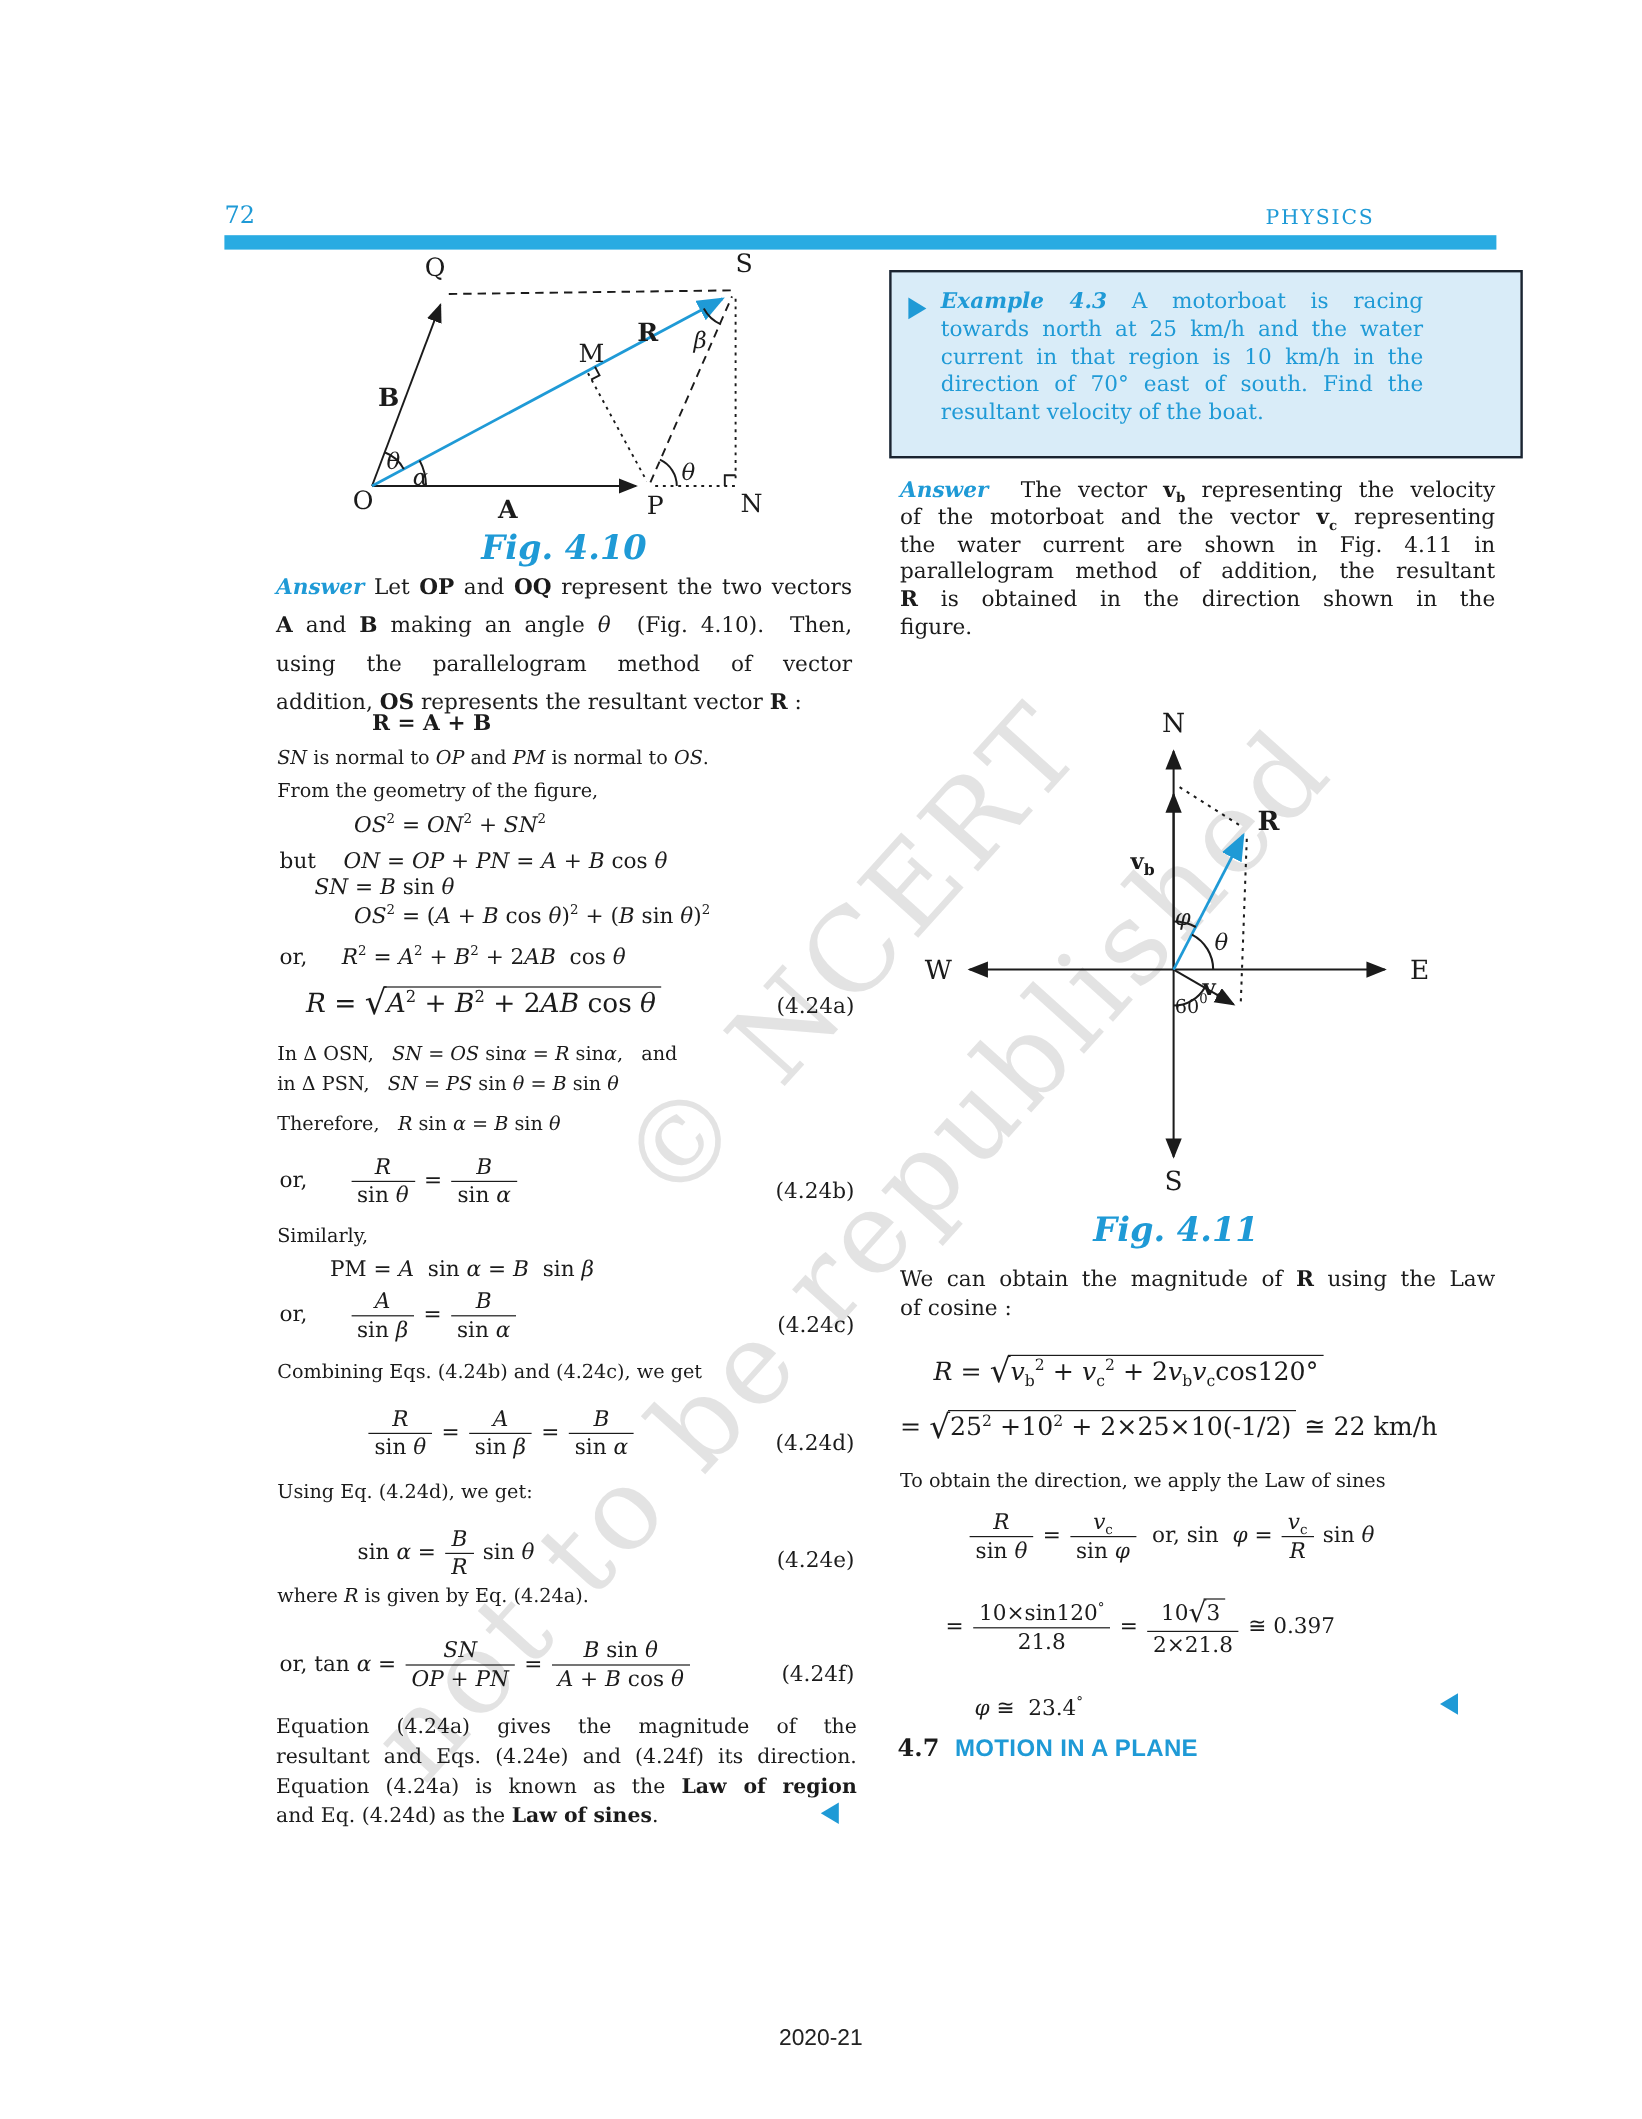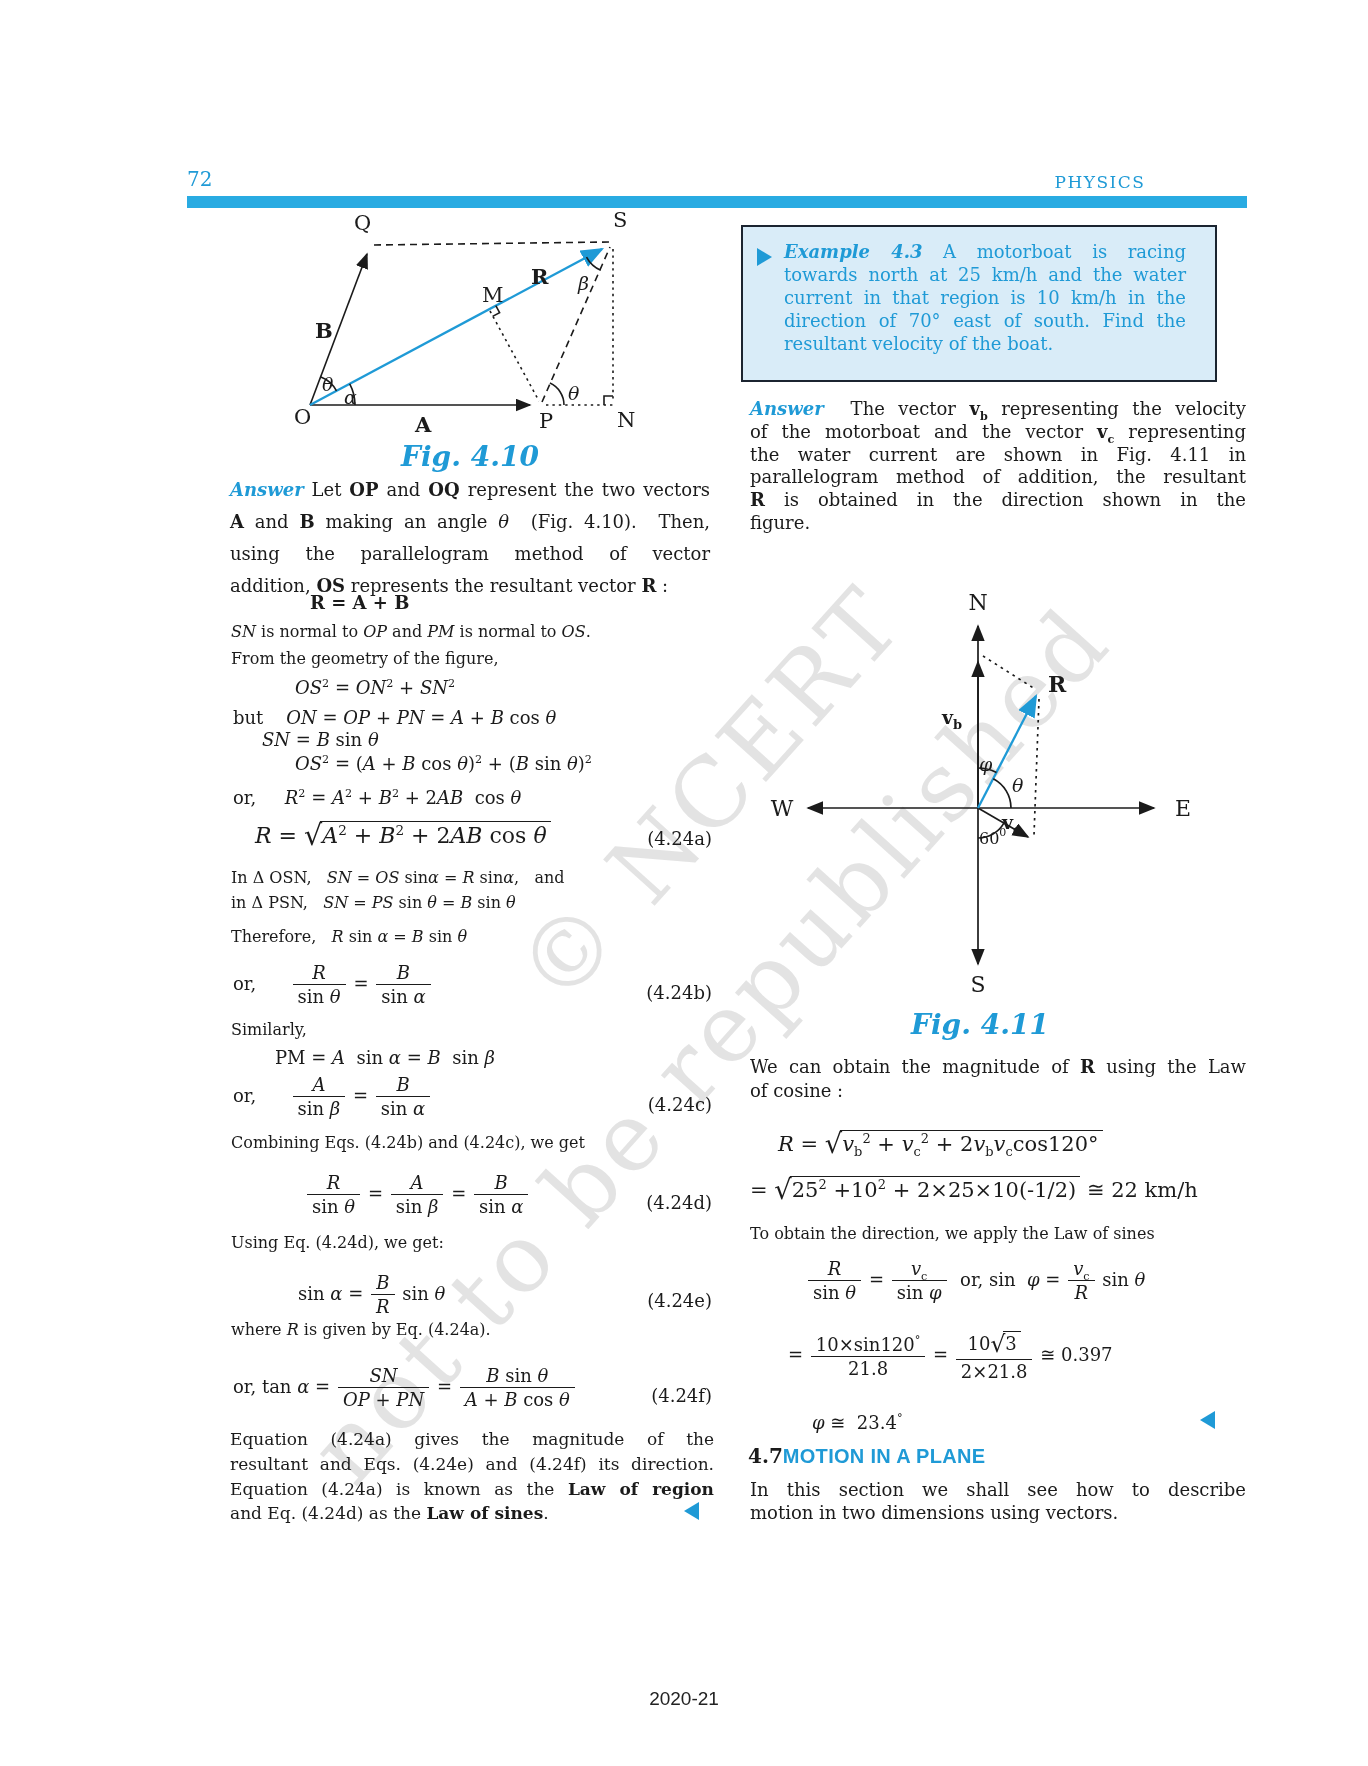--- a/index.html
+++ b/index.html
@@ -40,34 +40,34 @@
   .ab{color:var(--accent);}
   .sup{vertical-align:super;font-size:.62em;line-height:0;}
   .sub{vertical-align:sub;font-size:.62em;line-height:0;}
   .frac{display:inline-block;vertical-align:middle;text-align:center;margin:0 2px;}
   .frac .num{display:block;padding:0 5px 1px;border-bottom:1.6px solid var(--ink);}
   .frac .den{display:block;padding:1px 5px 0;}
   .sqrt{display:inline-block;white-space:nowrap;}
   .rad{font-size:1.3em;vertical-align:-2px;}
   .vinc{border-top:1.7px solid var(--ink);padding:1px 4px 0 2px;display:inline-block;margin-left:-2px;}
   
-  #exbox{position:absolute;left:741px;top:225px;width:476px;height:157px;background:var(--boxbg);
+  #exbox{position:absolute;left:741px;top:225px;width:528px;height:157px;background:var(--boxbg);
          border:2px solid var(--boxbd);box-sizing:border-box;z-index:2;}
   #exbox .para{position:absolute;left:41px;top:13px;width:402px;line-height:23px;color:var(--accent);}
   .tri-r{width:0;height:0;border-left:15px solid var(--accent);
          border-top:9px solid transparent;border-bottom:9px solid transparent;position:absolute;}
   .tri-l{width:0;height:0;border-right:15px solid var(--accent);
          border-top:9px solid transparent;border-bottom:9px solid transparent;position:absolute;z-index:2;}
   .disp{font-size:22px;}
   .dispr{font-size:21px;}
   svg{z-index:2;}
   svg text{font-family:"DejaVu Serif",serif;}
   .sec{position:absolute;font-size:20px;z-index:2;white-space:nowrap;}
   .sec-title{font-family:"Liberation Sans",sans-serif;font-weight:bold;color:var(--accent);
-             letter-spacing:.3px;font-size:20px;}
+             margin-left:13px;letter-spacing:.3px;font-size:20px;}
 </style>
 </head>
 <body>
 
 <div id="page">
 
   <div class="wm" id="wm1">© NCERT</div>
   <div class="wm" id="wm2">not to be republished</div>
 
   <div class="hnum">72</div>
@@ -234,19 +234,15 @@
 
   <div class="eq" style="left:806px;top:1258px"><span class="frac"><span class="num"><span class="i">R</span></span><span class="den"><span>sin </span><span class="i">θ</span></span></span><span> = </span><span class="frac"><span class="num"><span class="i">v</span><span class="sub"><span>c</span></span></span><span class="den"><span>sin </span><span class="i">φ</span></span></span><span>&nbsp; or, sin&nbsp; </span><span class="i">φ</span><span> = </span><span class="frac"><span class="num"><span class="i">v</span><span class="sub"><span>c</span></span></span><span class="den"><span class="i">R</span></span></span><span> sin </span><span class="i">θ</span></div>
   <div class="eq" style="left:788px;top:1330px"><span>= </span><span class="frac"><span class="num"><span>10×sin120</span><span class="sup"><span>°</span></span></span><span class="den"><span>21.8</span></span></span><span> = </span><span class="frac"><span class="num"><span>10</span><span class="sqrt"><span class="rad">√</span><span class="vinc"><span>3</span></span></span></span><span class="den"><span>2×21.8</span></span></span><span> ≅ 0.397</span></div>
   <div class="eq" style="left:812px;top:1412px"><span class="i">φ</span><span> ≅&nbsp; 23.4</span><span class="sup"><span>°</span></span></div>
   <div class="tri-l" style="left:1200px;top:1411px"></div>
 
   <div class="sec" style="left:748px;top:1444px">
     <span class="b">4.7</span><span class="sec-title">MOTION IN A PLANE</span>
   </div>
 
-  <div class="para" style="left:750px;top:1478px;width:496px;line-height:23px">
-      <div class="pline jst"><span>In this section we shall see how to describe</span></div>
-      <div class="pline"><span>motion in two dimensions using vectors.</span></div>
-    </div>
 
   <div class="foot">2020-21</div>
 </div>
 
 </body></html>

